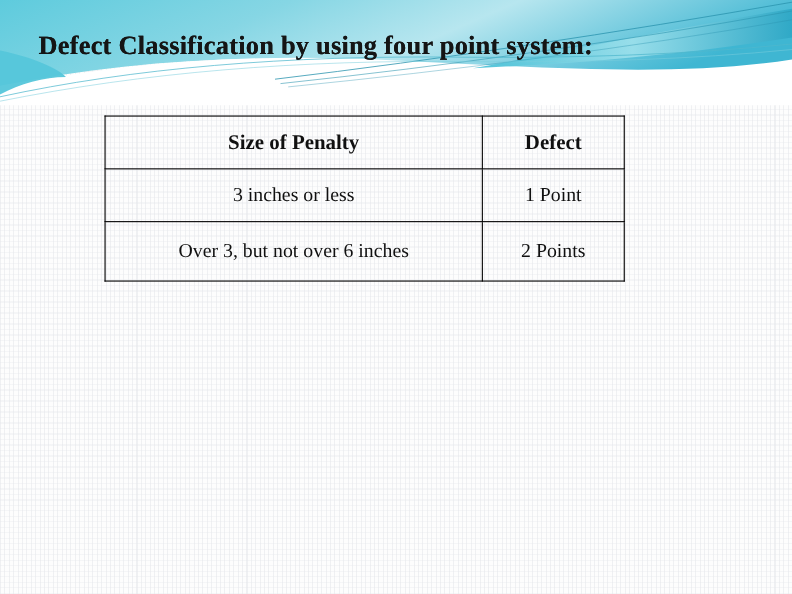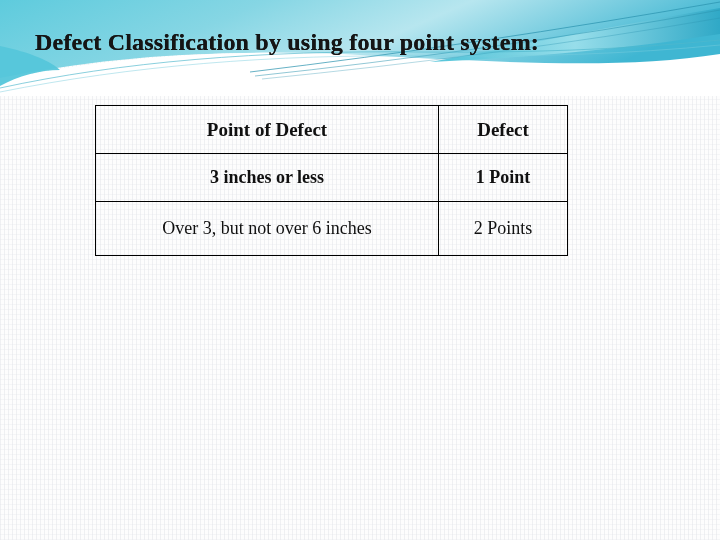--- a/index.html
+++ b/index.html
@@ -89,21 +89,21 @@
 
   .defect-table thead th {
     height: 47px;
     font-size: 19px;
     font-weight: bold;
   }
   .defect-table tbody td {
     font-size: 18px;
     font-weight: normal;
   }
-  .defect-table tbody tr:nth-child(1) td { height: 47px; font-weight: bold; }
+  .defect-table tbody tr:nth-child(1) td { height: 47px; }
   .defect-table tbody tr:nth-child(2) td { height: 53px; }
   .defect-table tbody tr:nth-child(3) td { height: 46px; }
   .defect-table tbody tr:nth-child(4) td { height: 49px; }
 
   .cell-size { font-size: 18px; }
   .cell-pen  { font-size: 17px; }
 </style>
 </head>
 <body>
 
@@ -140,21 +140,21 @@
       <path d="M0,88 C120,62 260,50 420,52 C520,53 620,50 720,40" stroke="#4fb7cd" stroke-width="0.9" fill="none" opacity="0.75"></path>
       <path d="M0,92 C130,66 270,54 430,56 C530,57 630,54 720,45" stroke="#79cddd" stroke-width="0.8" fill="none" opacity="0.6"></path>
     </svg>
   </div>
 
   <h1 class="slide-title">Defect Classification  by using four point system:</h1>
 
   <table class="defect-table">
     <thead>
       <tr>
-        <th class="col-size">Point of Defect</th>
+        <th class="col-size">Size of Penalty</th>
         <th class="col-pen">Defect</th>
       </tr>
     </thead>
     <tbody>
       <tr>
         <td class="cell-size">3 inches or less</td>
         <td class="cell-pen">1 Point</td>
       </tr>
       <tr>
         <td class="cell-size">Over 3, but not over 6 inches</td>

